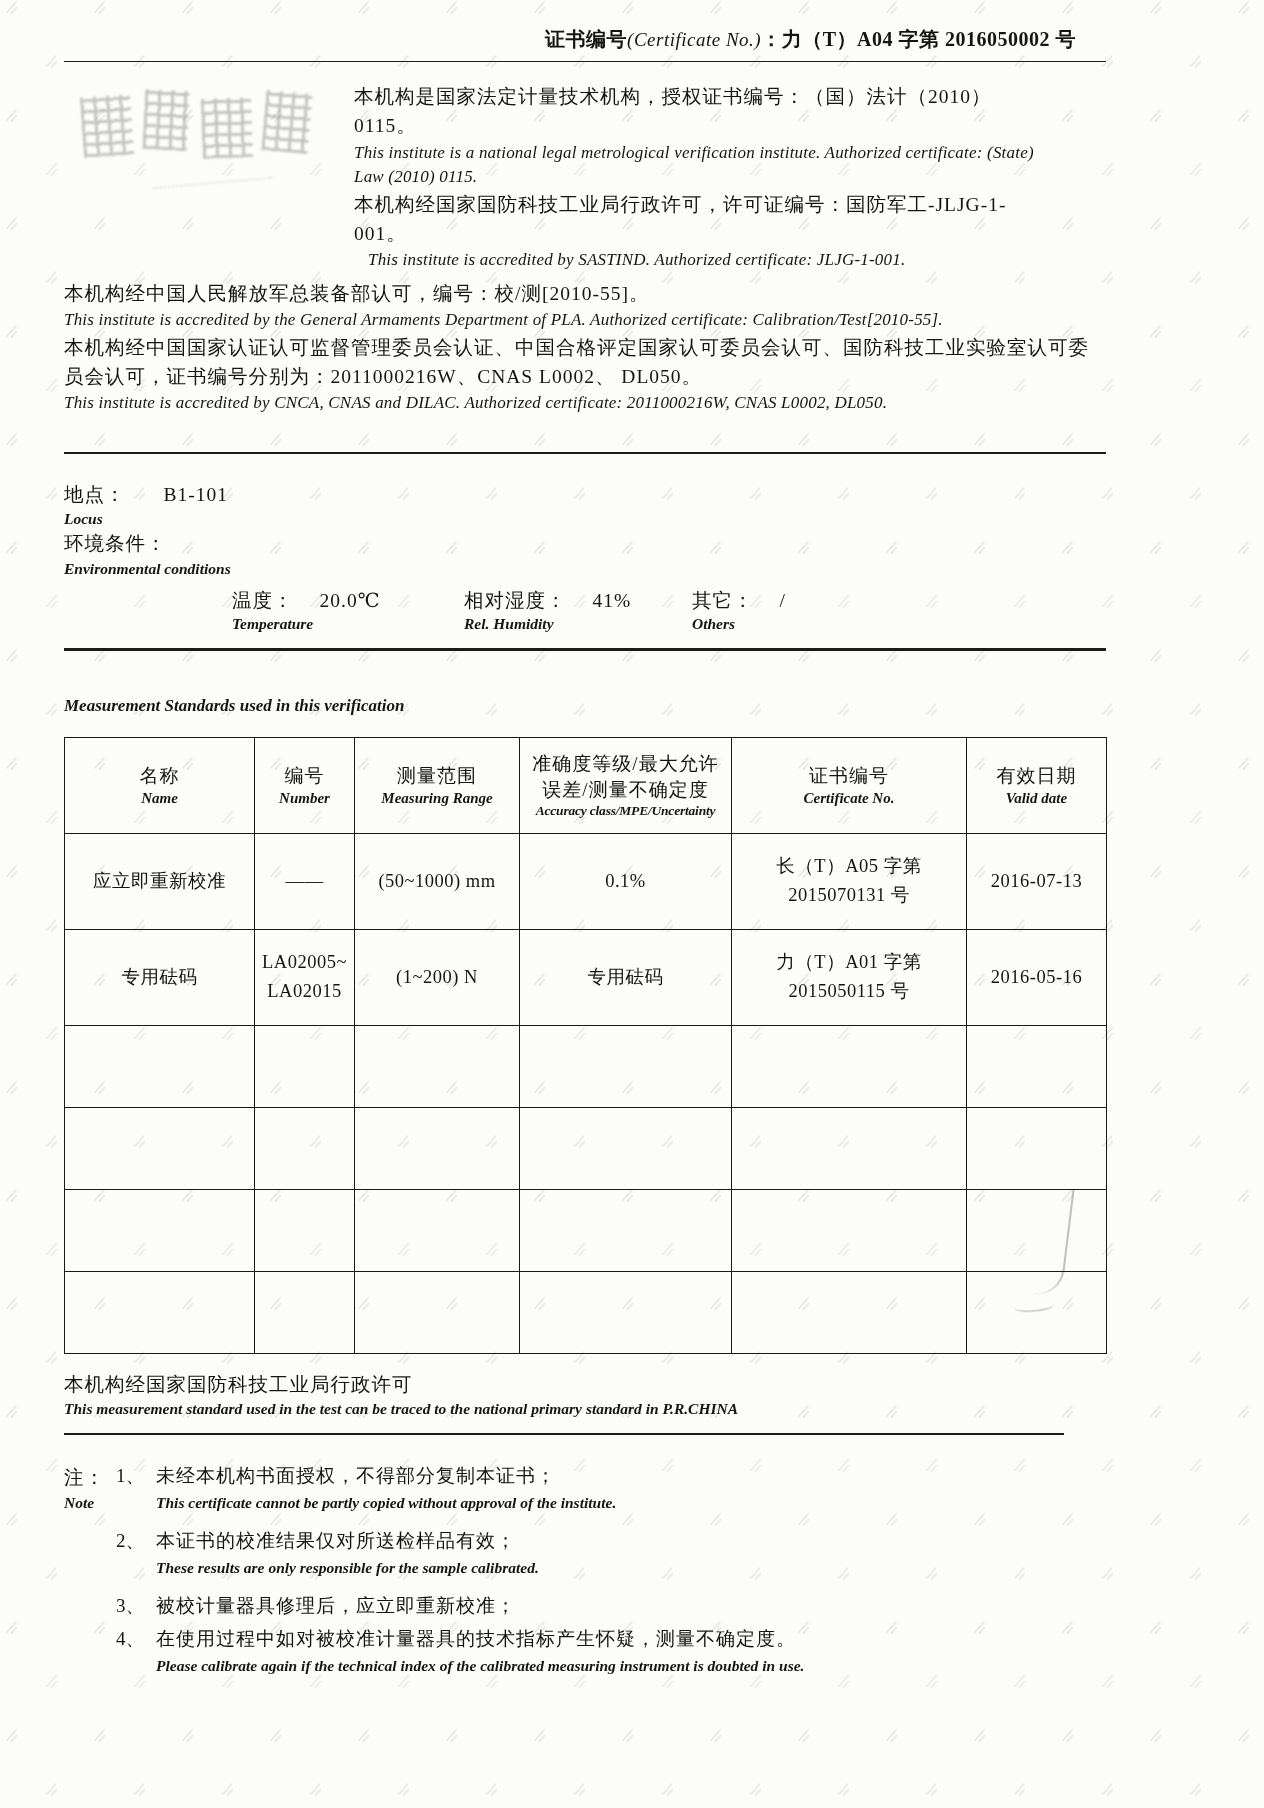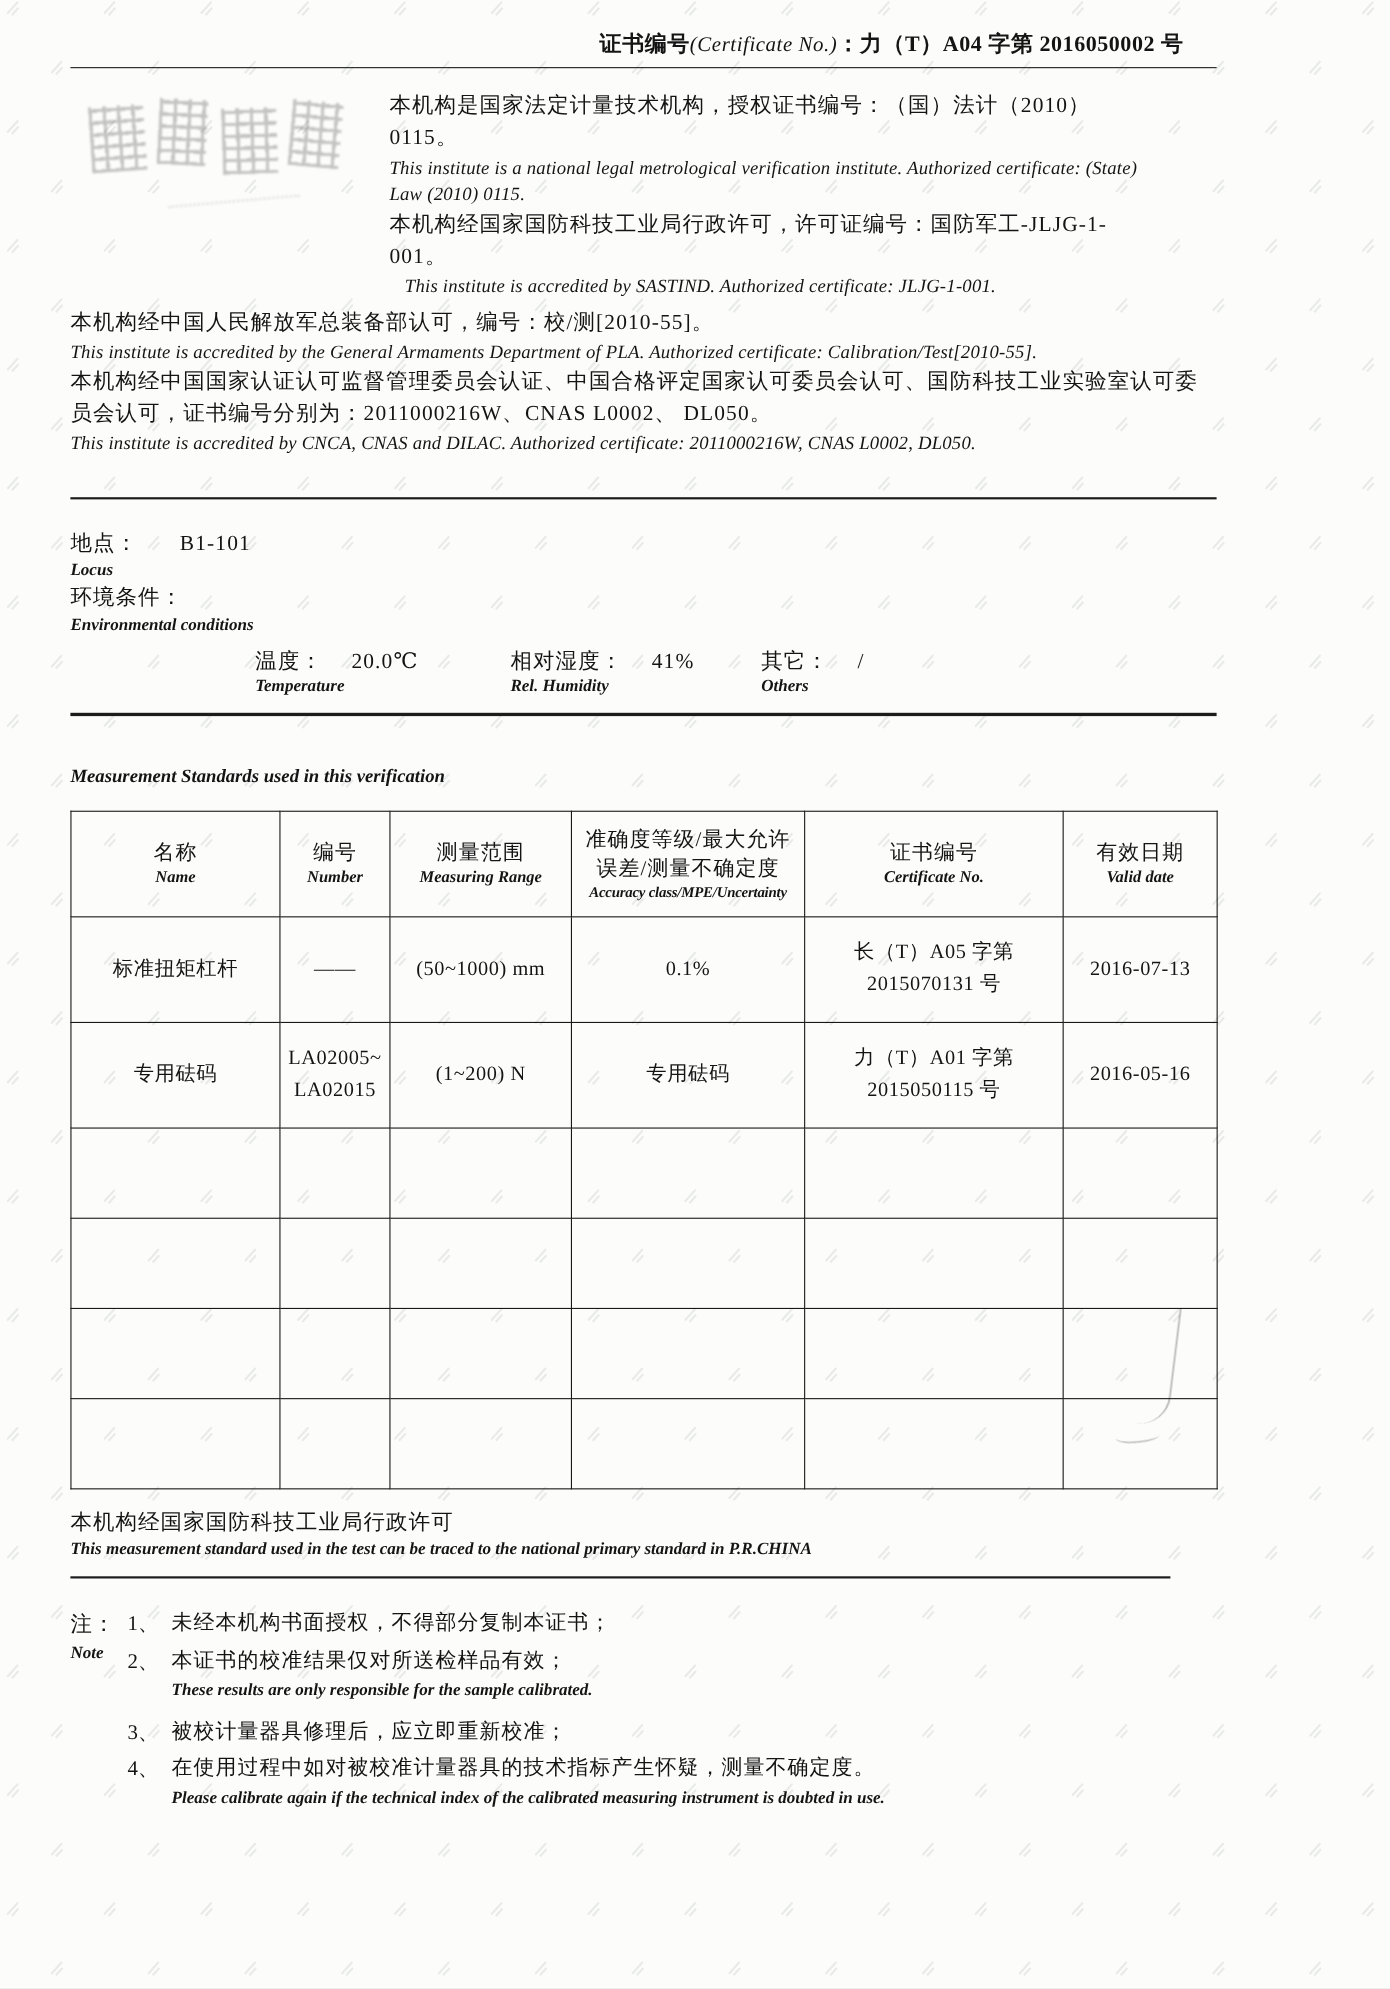--- a/index.html
+++ b/index.html
@@ -666,21 +666,21 @@
             <tr class="hdr">
           <th><div class="th-zh">名称</div><div class="th-en">Name</div></th>
           <th><div class="th-zh">编号</div><div class="th-en">Number</div></th>
           <th><div class="th-zh">测量范围</div><div class="th-en">Measuring Range</div></th>
           <th><div class="th-zh">准确度等级/最大允许
 误差/测量不确定度</div><div class="th-en small">Accuracy class/MPE/Uncertainty</div></th>
           <th><div class="th-zh">证书编号</div><div class="th-en">Certificate No.</div></th>
           <th><div class="th-zh">有效日期</div><div class="th-en">Valid date</div></th>
         </tr>
         <tr class="data">
-          <td>标准扭矩杠杆</td>
+          <td>应立即重新校准</td>
           <td>——</td>
           <td>(50~1000) mm</td>
           <td>0.1%</td>
           <td>长（T）A05 字第
 2015070131 号</td>
           <td>2016-07-13</td>
         </tr>
         <tr class="data">
           <td>专用砝码</td>
           <td>LA02005~
@@ -736,20 +736,21 @@
       <div class="notes">
         <div class="note-label">
           <div class="zh-line">注：</div>
           <div class="label-en">Note</div>
         </div>
         <div class="note-items">
           <div class="note-item">
             <div class="note-num">1、</div>
             <div class="txt">
                 <div class="note-zh">未经本机构书面授权，不得部分复制本证书；</div>
+                <div class="note-en">This certificate cannot be partly copied without approval of the institute.</div>
               </div>
           </div>
           <div class="note-item">
             <div class="note-num">2、</div>
             <div class="txt">
                 <div class="note-zh">本证书的校准结果仅对所送检样品有效；</div>
                 <div class="note-en">These results are only responsible for the sample calibrated.</div>
               </div>
           </div>
           <div class="note-item">

